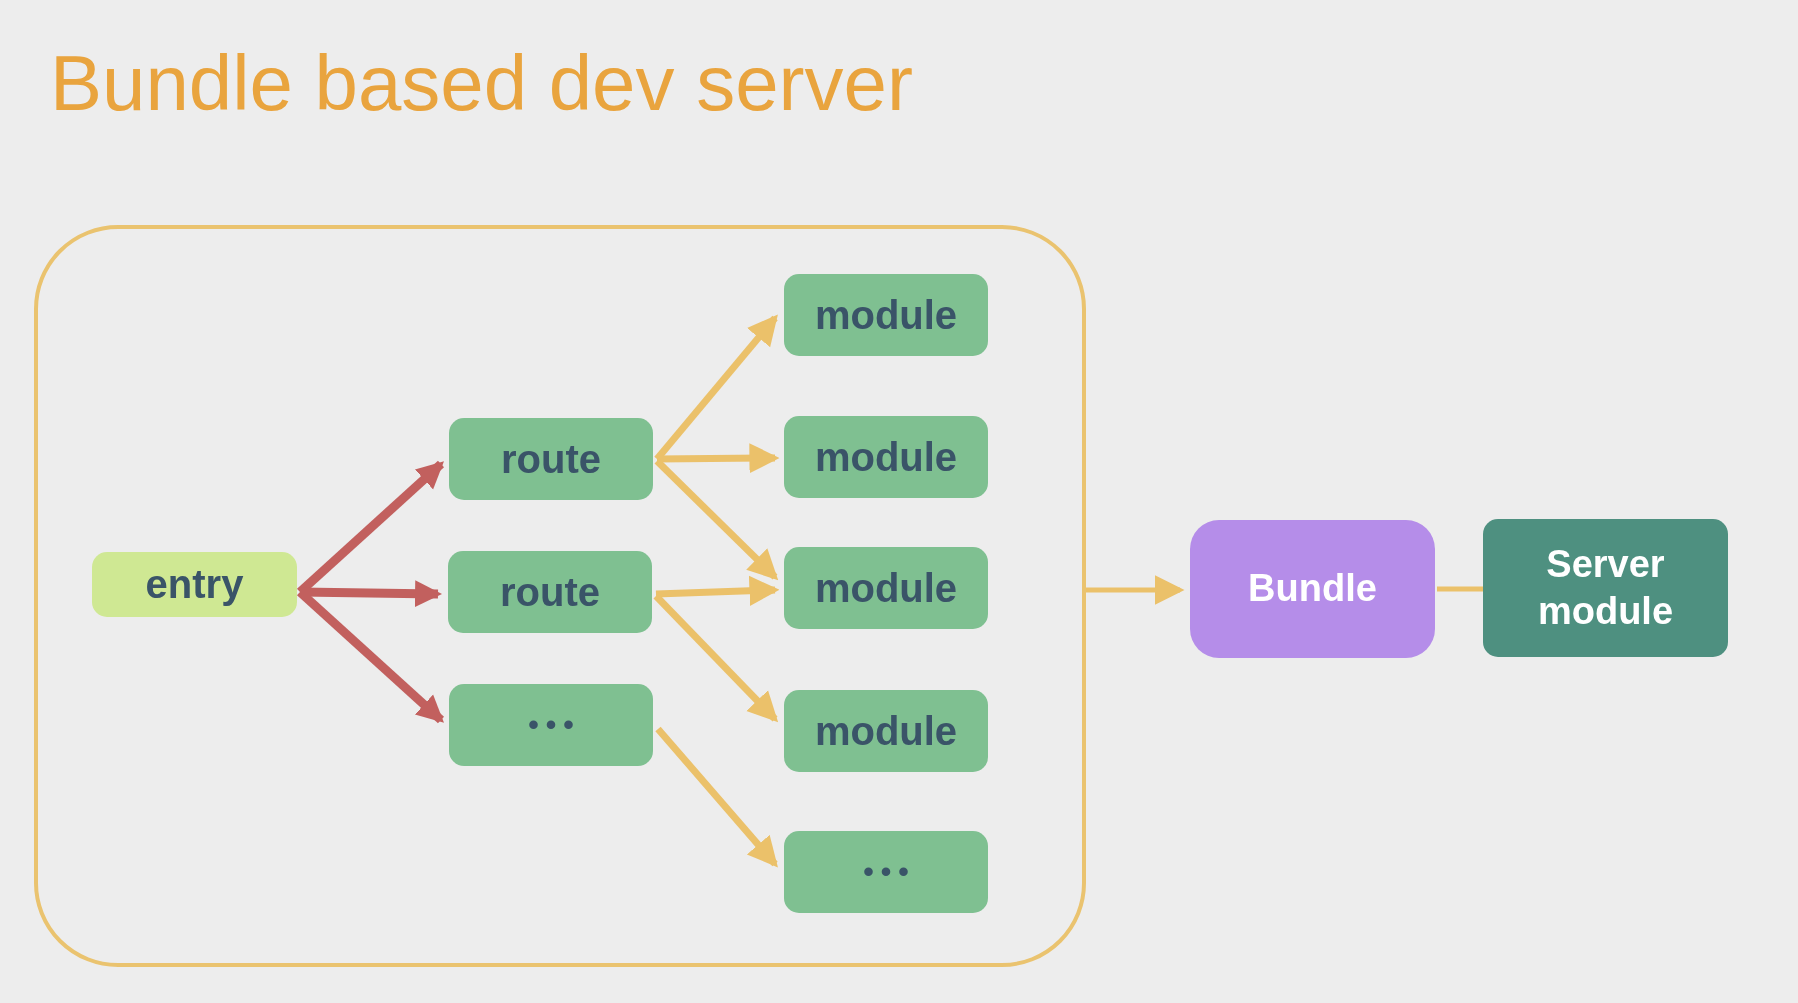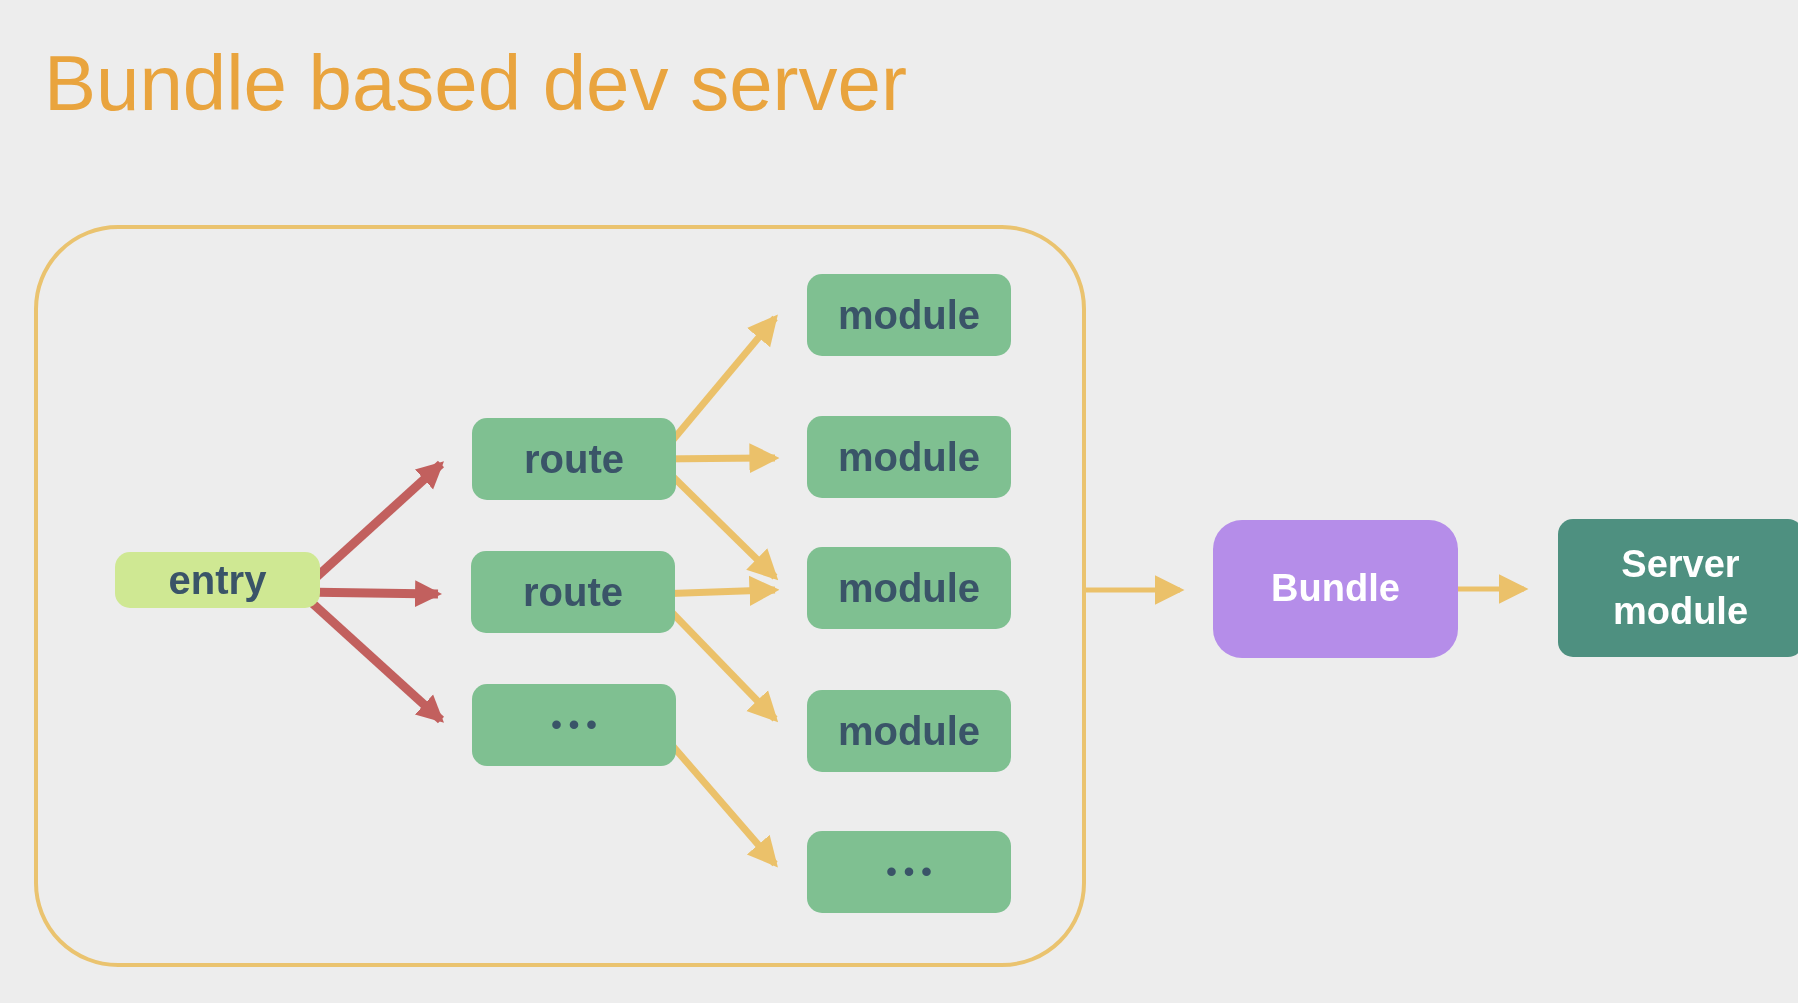--- a/index.html
+++ b/index.html
@@ -23,21 +23,21 @@
   }
   .stage {
     position: relative;
     width: 1798px;
     height: 1003px;
     background: var(--background);
     overflow: hidden;
   }
   .title {
     position: absolute;
-    left: 44px;
+    left: 50px;
     top: 38px;
     margin: 0;
     font-size: 78px;
     font-weight: 400;
     color: var(--title);
     white-space: nowrap;
   }
   .boundary {
     position: absolute;
     left: 34px;
@@ -66,24 +66,23 @@
     position: absolute;
     display: flex;
     align-items: center;
     justify-content: center;
     border-radius: 15px;
     background: var(--node-fill);
     color: var(--node-text);
     font-size: 40px;
     font-weight: 700;
     text-align: center;
-    margin-left: 23px;
   }
   .node.small { width: 204px; height: 82px; }
-  .node.entry { left: 92px; top: 552px; width: 205px; height: 56px; background: var(--entry-fill); }
+  .node.entry { left: 92px; top: 552px; width: 205px; height: 65px; background: var(--entry-fill); }
   .node.route-1 { left: 449px; top: 418px; }
   .node.route-2 { left: 448px; top: 551px; }
   .node.routes-more { left: 449px; top: 684px; }
   .node.module-1 { left: 784px; top: 274px; }
   .node.module-2 { left: 784px; top: 416px; }
   .node.module-3 { left: 784px; top: 547px; }
   .node.module-4 { left: 784px; top: 690px; }
   .node.modules-more { left: 784px; top: 831px; }
   .dots-label {
     font-size: 30px;
@@ -92,21 +91,21 @@
   }
   .node.big {
     width: 245px;
     height: 138px;
     color: var(--light-text);
     font-size: 38px;
     line-height: 1.25;
     flex-direction: column;
   }
   .node.bundle { left: 1190px; top: 520px; background: var(--bundle-fill); border-radius: 29px; }
-  .node.server { left: 1535px; top: 519px; background: var(--server-fill); }
+  .node.server { left: 1483px; top: 519px; background: var(--server-fill); }
 </style>
 </head>
 <body>
 
 <div class="stage">
 
   <h1 class="title">Bundle based dev server</h1>
 
   <div class="boundary"></div>
 

